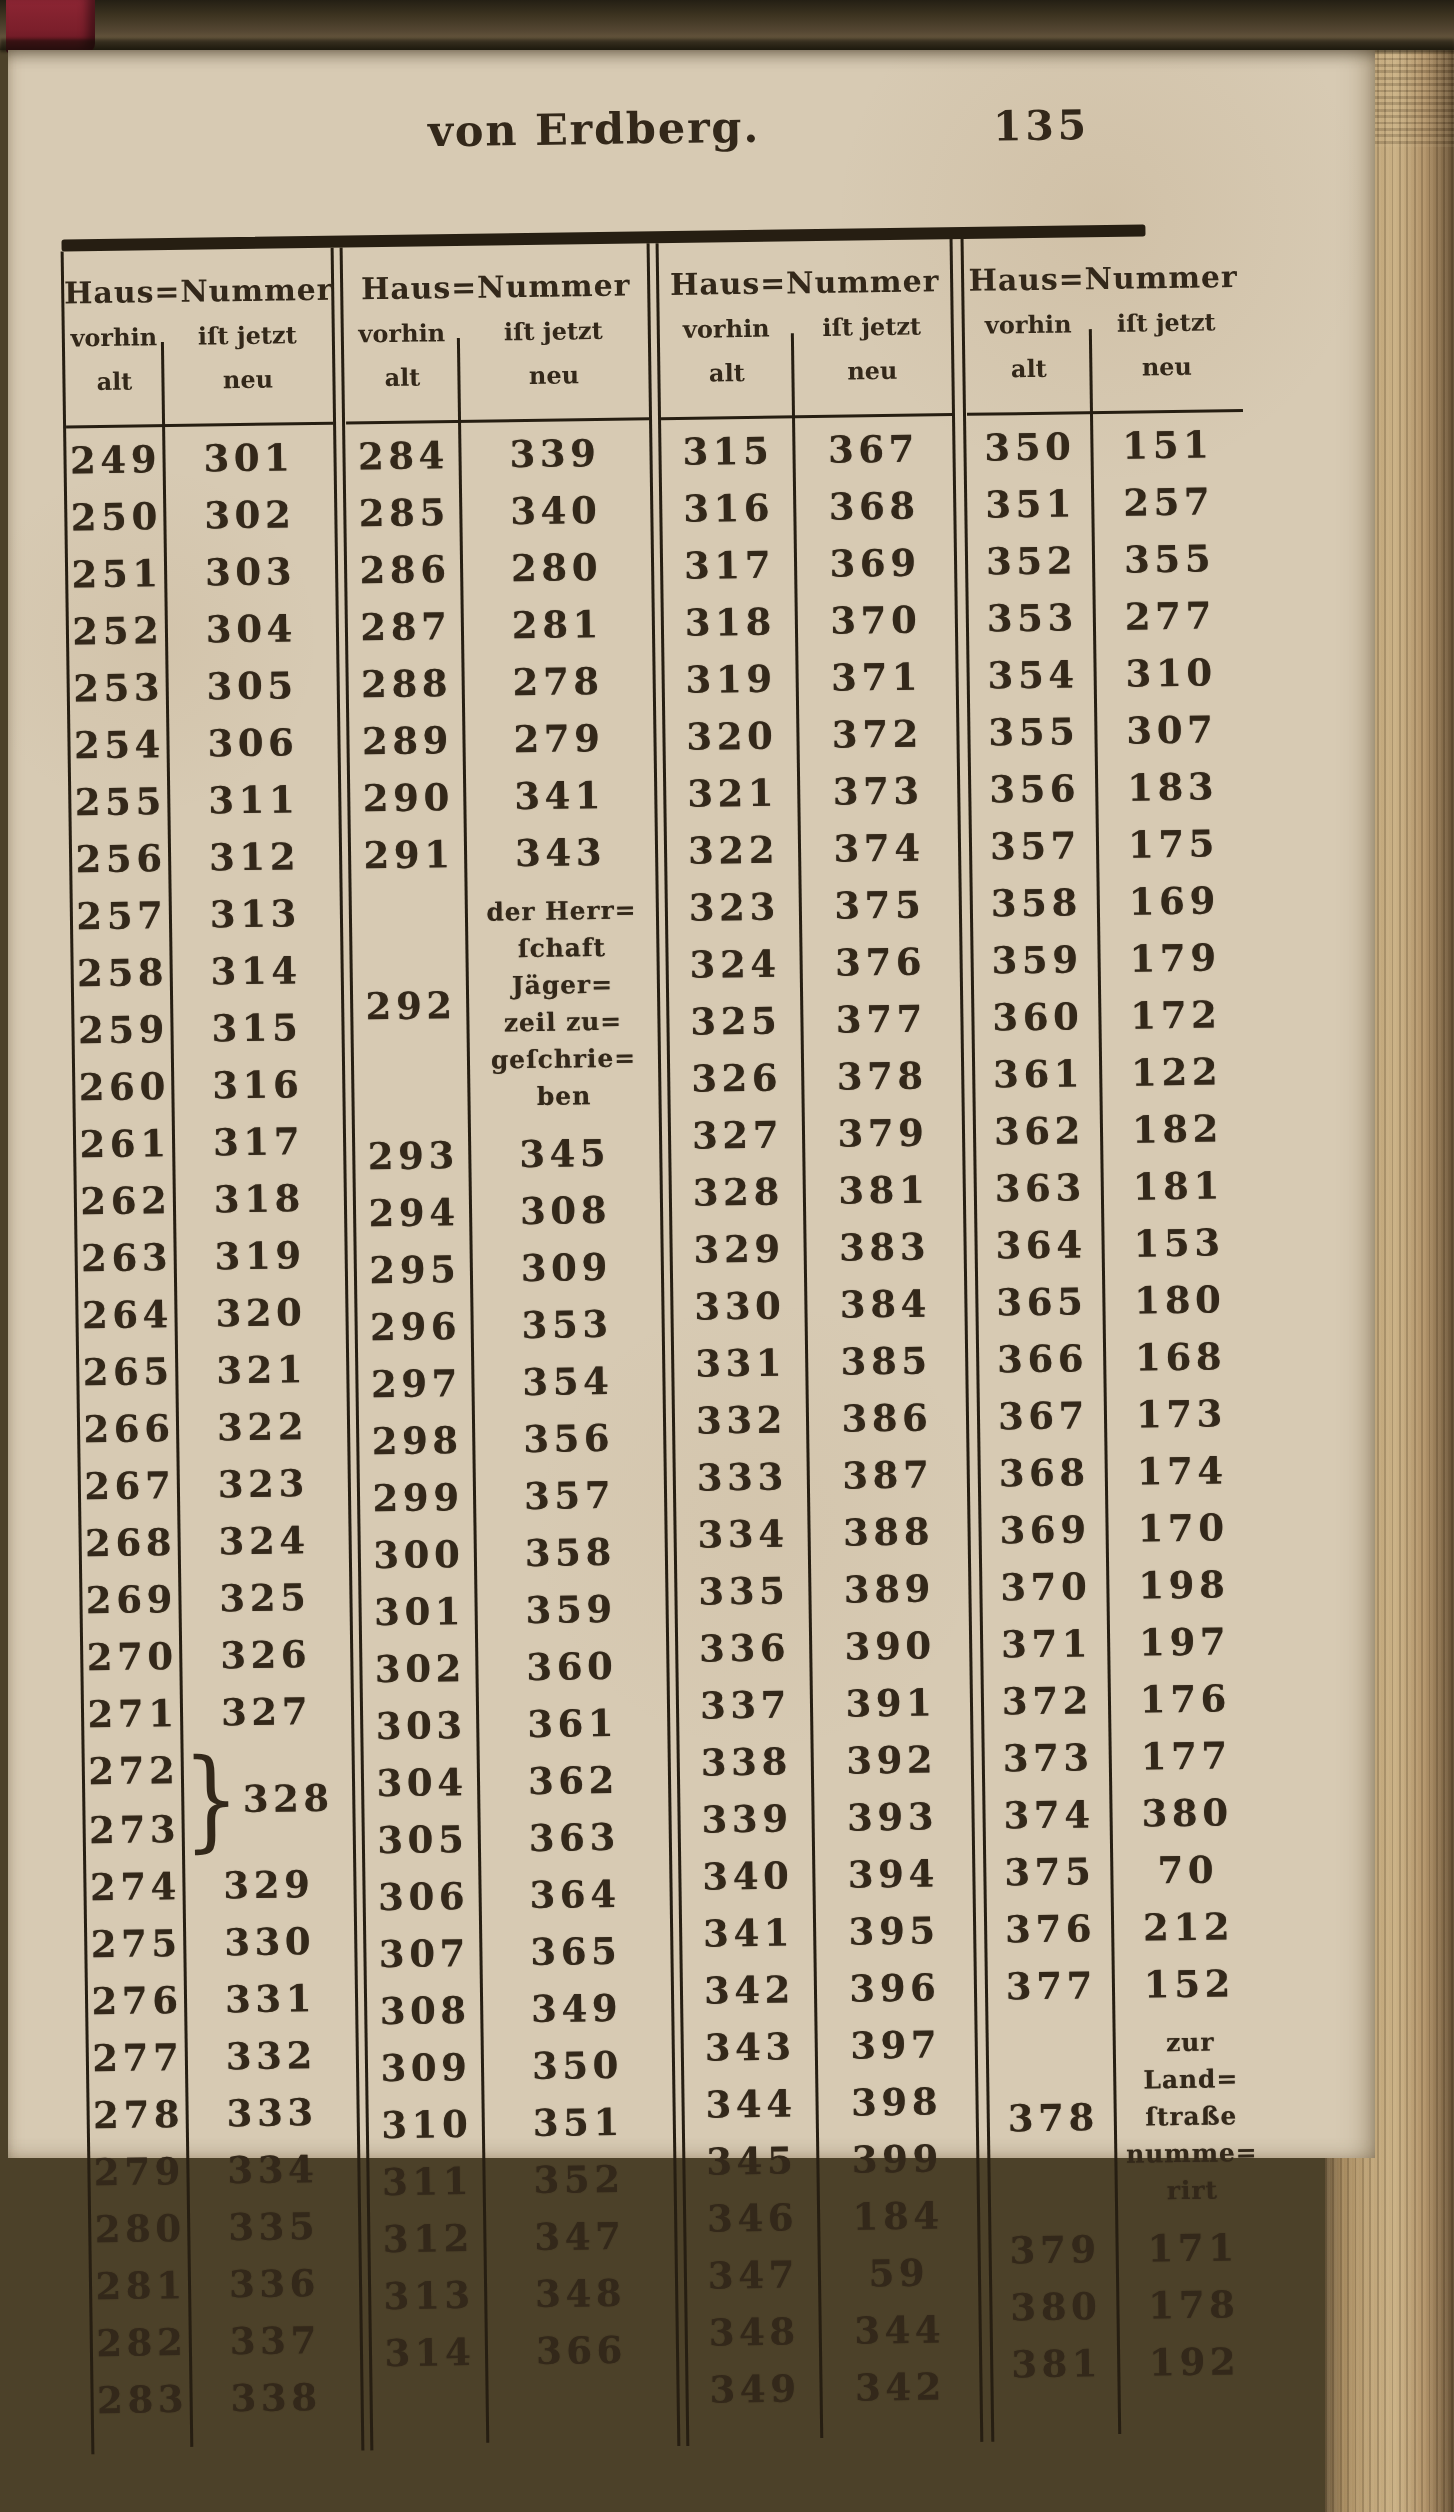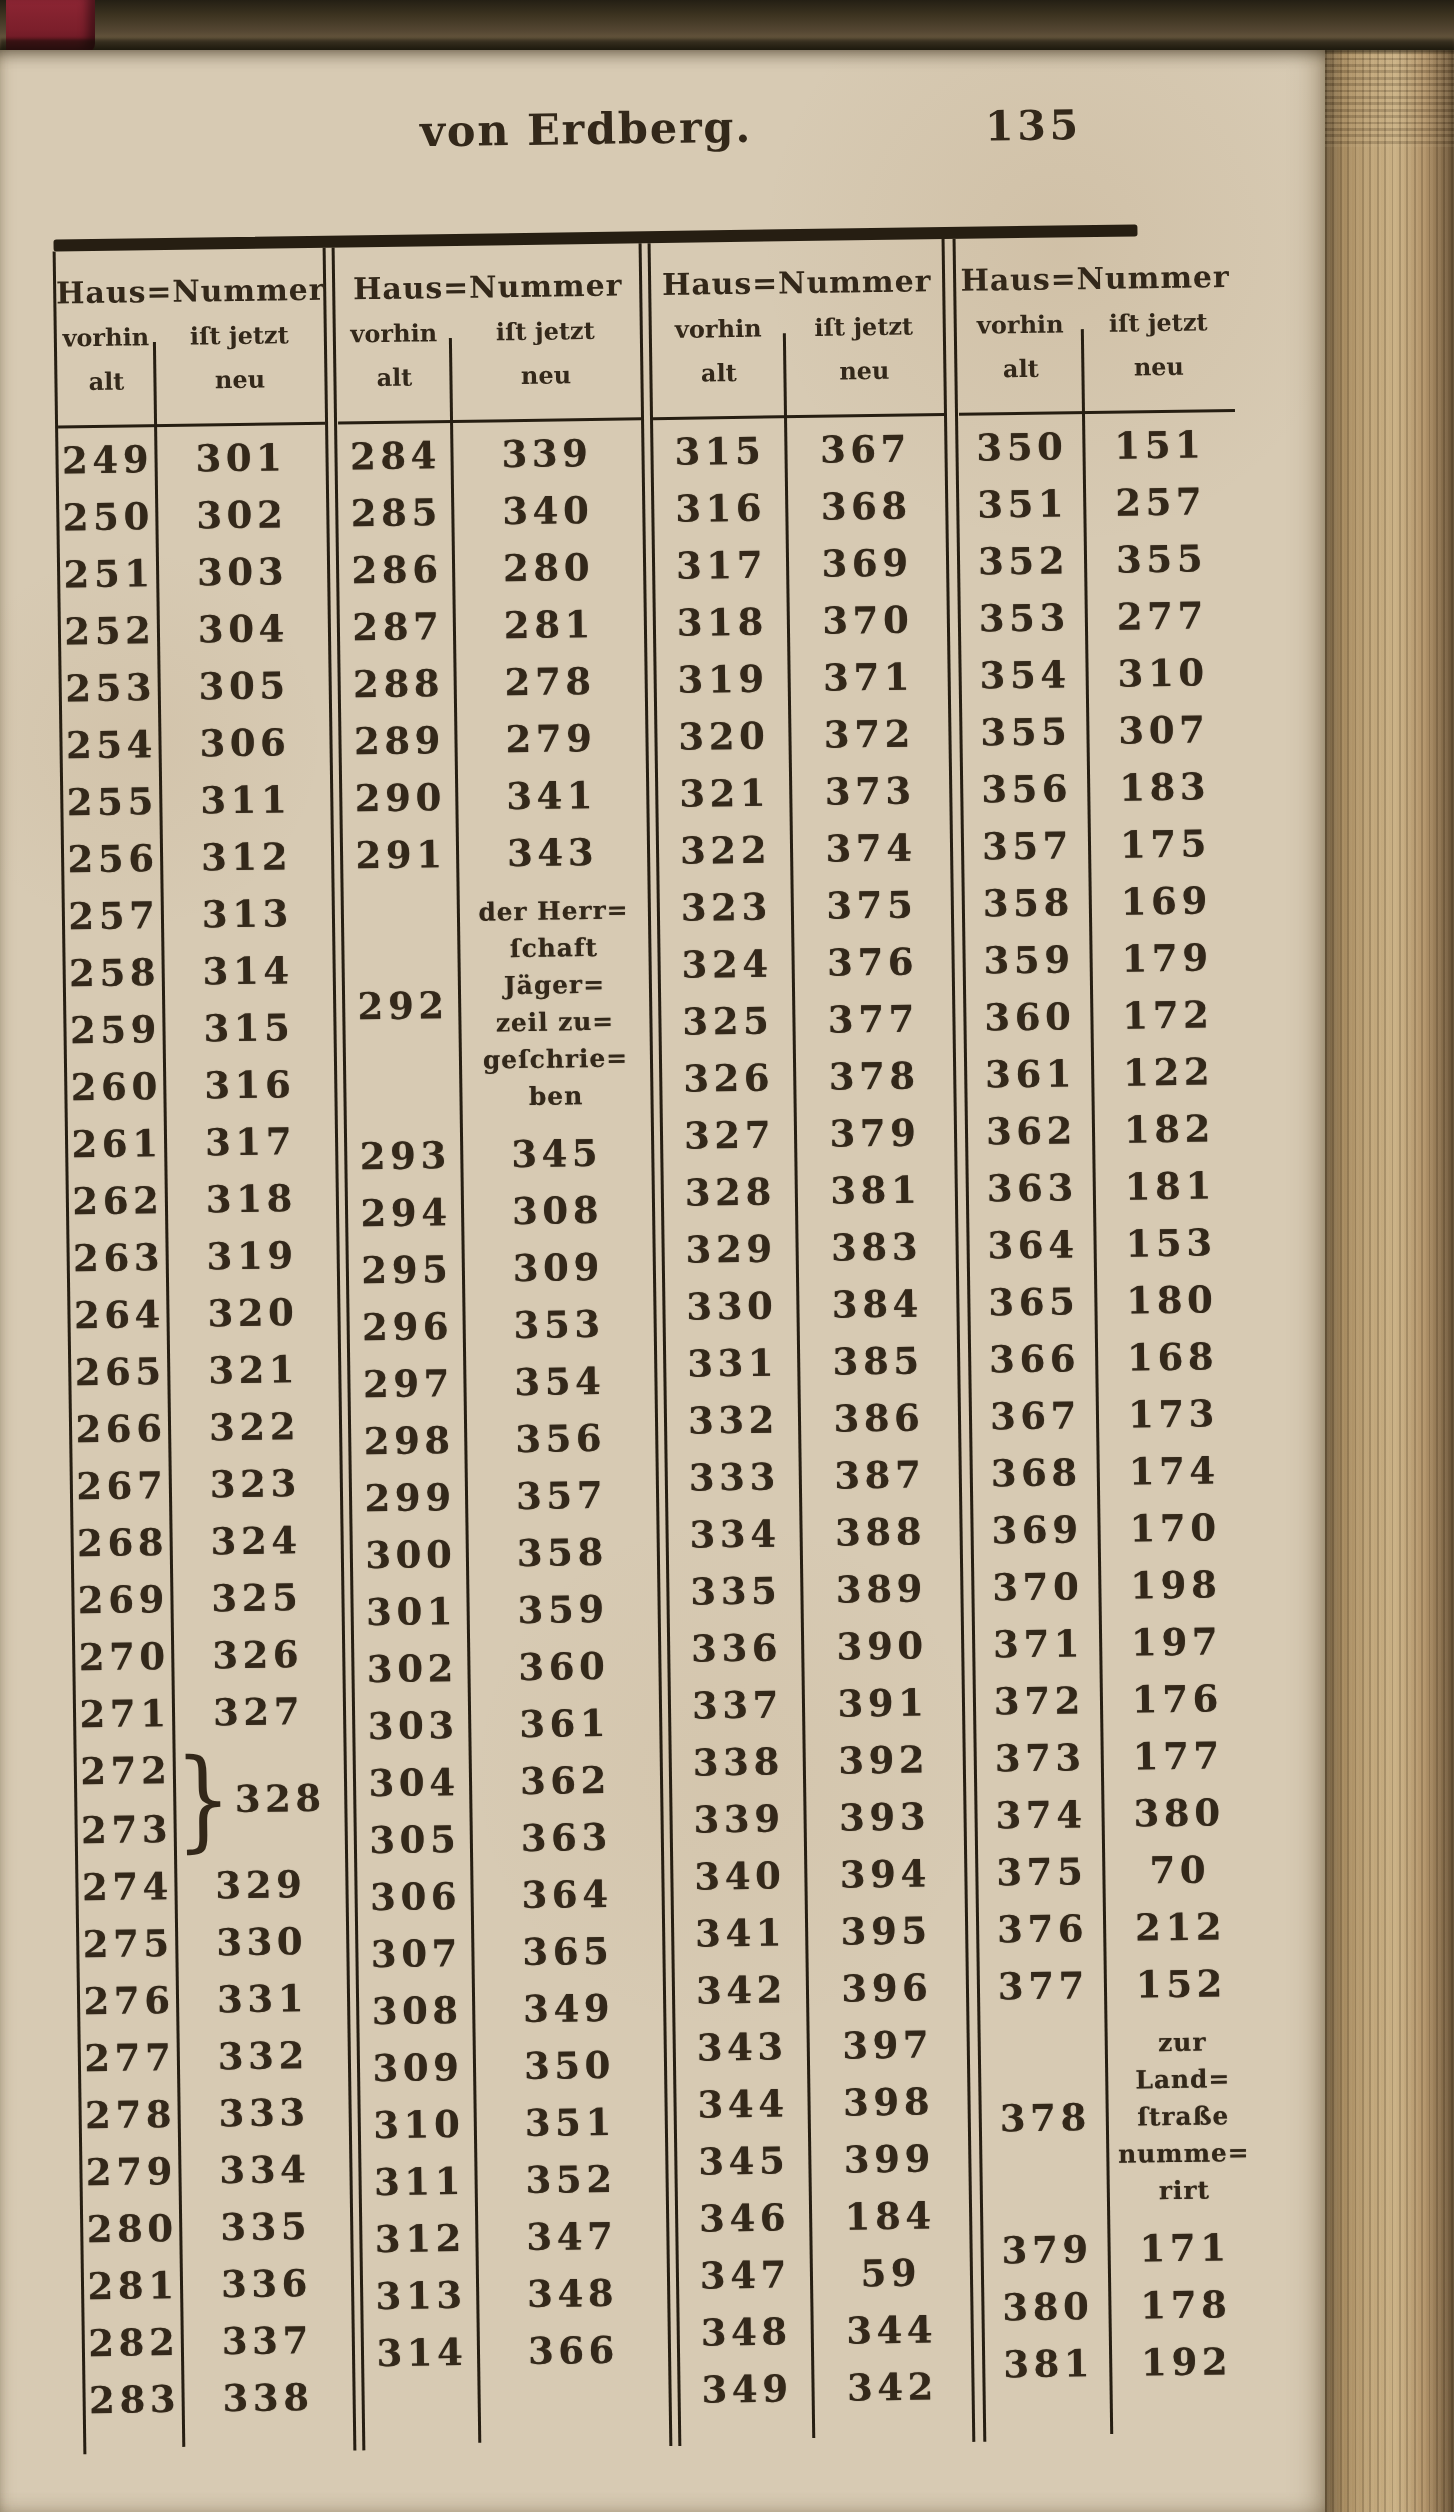--- a/index.html
+++ b/index.html
@@ -14,31 +14,31 @@
   .band-shadow{position:absolute;left:0;top:39px;width:1455px;height:13px;background:rgba(15,12,6,.55);filter:blur(1.8px);}
 
   .fore-edge{position:absolute;left:1325px;top:0;width:130px;height:2512px;
     background:
       repeating-linear-gradient(90deg, rgba(40,28,12,.18) 0 1.8px, rgba(255,240,210,.05) 1.8px 4.6px, rgba(0,0,0,0) 4.6px 7.4px),
       linear-gradient(90deg,#6d5a3e 0%,#a68a5f 14%,#bfa478 34%,#c9b084 55%,#b2946a 76%,#7a6243 94%,#5c4a30 100%);}
   .fore-edge::before{content:"";position:absolute;left:0;top:0;width:100%;height:147px;
     background:repeating-linear-gradient(180deg, rgba(40,28,12,.25) 0 2.8px, rgba(220,200,160,.12) 2.8px 6.4px);
     opacity:.7;}
 
-  .paper{position:absolute;left:0;top:50px;width:1325px;height:2462px;
+  .paper{position:absolute;left:8px;top:50px;width:1325px;height:2108px;
     background:
       radial-gradient(circle at 10% 28%, rgba(150,110,60,.07), transparent 9%),
       radial-gradient(circle at 80% 8%, rgba(150,110,60,.10), transparent 12%),
       radial-gradient(circle at 55% 70%, rgba(150,110,60,.05), transparent 14%),
       var(--paper,#d7cab3);
     box-shadow:
       inset 0 11px 14.7px -7.4px rgba(45,35,18,.6),
       inset -20px 0 28px -14.7px rgba(95,75,42,.5),
       inset 11px 0 18.4px -13px rgba(95,75,42,.28),
-      inset 0 -13px 20px -14.7px rgba(95,75,42,.35);}
+      inset 0 -13px 20px -14.7px rgba(95,75,42,.35); padding-left: 42px;}
 
   .tilt{position:absolute;inset:0;transform:rotate(-0.8deg);transform-origin:663px 295px;color:var(--ink,#33281a);}
 
   .page-title{position:absolute;left:368px;top:53px;width:442px;text-align:center;
     font-size:43px;font-weight:700;letter-spacing:1.8px;}
   .page-number{position:absolute;left:988px;top:57px;width:129px;
     font-size:41px;font-weight:700;letter-spacing:3.7px;}
 
   .top-rule{position:absolute;left:55px;top:181px;width:1084px;height:12px;
     background:var(--ink-line,#261e12);border-radius:2.8px;}

